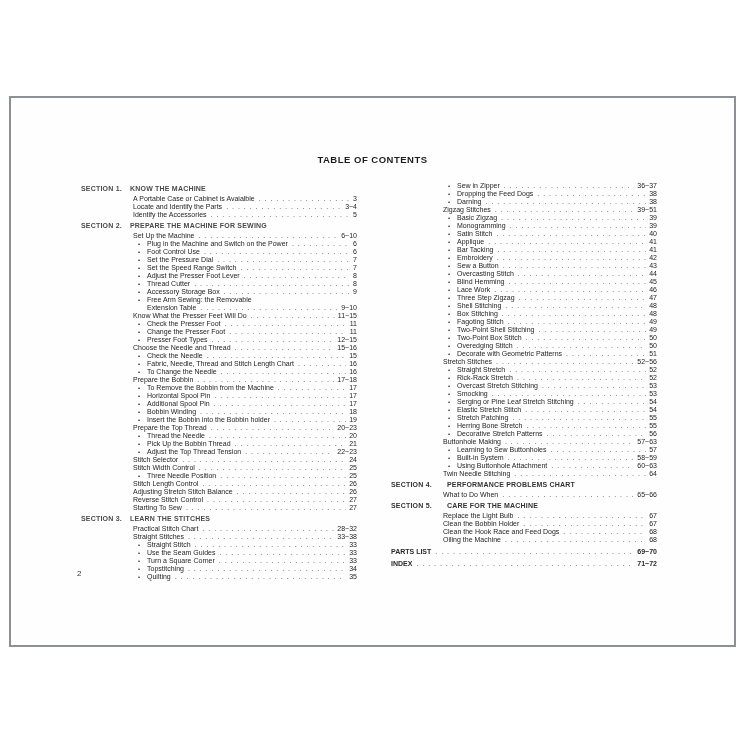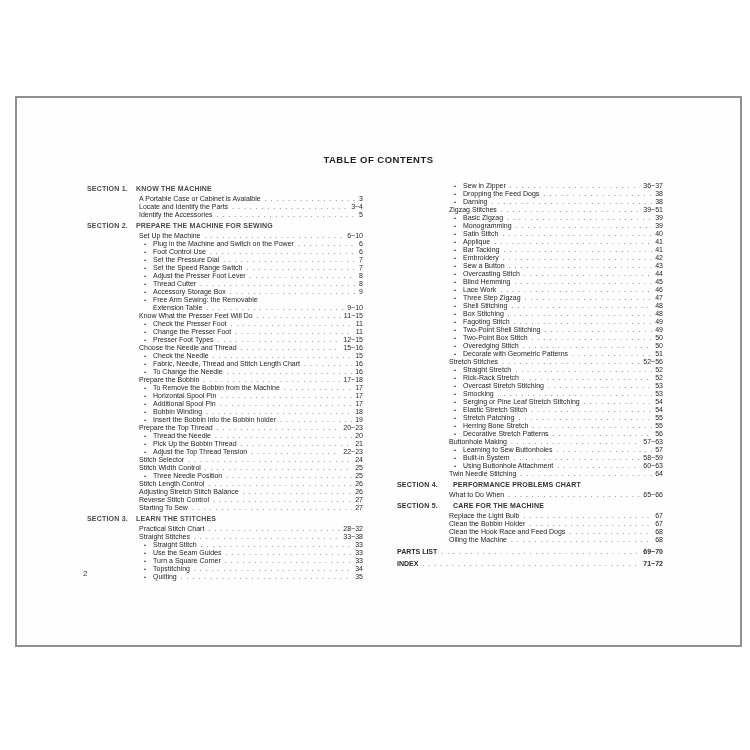--- a/index.html
+++ b/index.html
@@ -2,21 +2,21 @@
 <html><head>
 <meta charset="utf-8">
 <style>
   html,body{margin:0;padding:0;}
   body{
     width:750px;height:750px;background:#ffffff;position:relative;overflow:hidden;
     font-family:"Liberation Sans", sans-serif;
     -webkit-font-smoothing:antialiased;
   }
   .paper{
-    position:absolute;left:15px;top:96px;width:727px;height:551px;
+    position:absolute;left:9px;top:96px;width:727px;height:551px;
     background:#fefefe;border:2px solid #8d9094;box-sizing:border-box;
   }
   .title{
     position:absolute;top:56px;left:0;right:0;text-align:center;
     font-size:9.5px;font-weight:bold;letter-spacing:.5px;color:#1d1d1d;
   }
   .col{position:absolute;top:84px;color:#242424;}
   .col-left{left:70px;width:276px;}
   .col-right{left:380px;width:266px;}
   .row{

